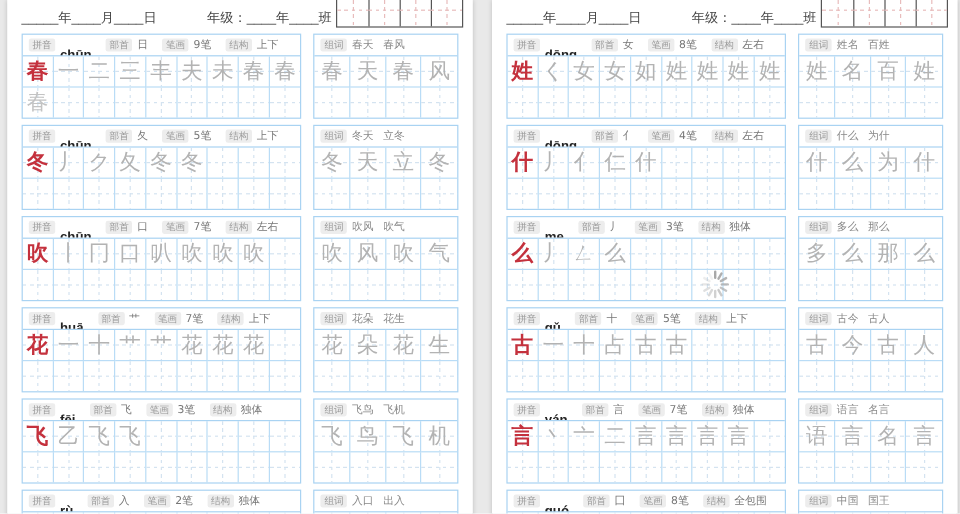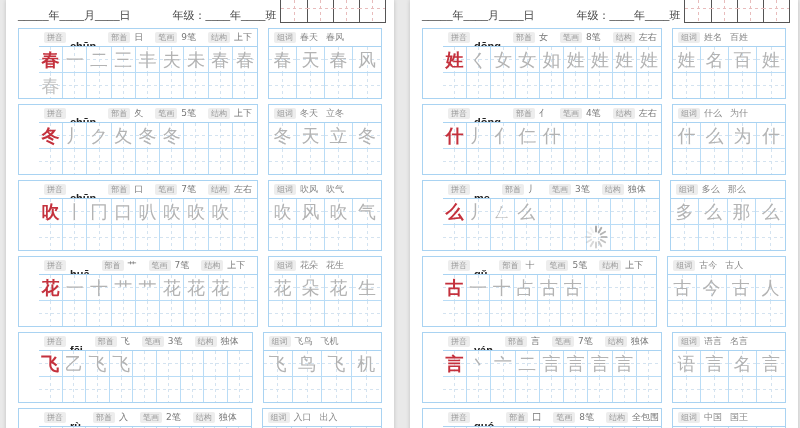--- a/index.html
+++ b/index.html
@@ -17,21 +17,21 @@
   .name-grid{position:absolute;top:-7px;right:-4px;display:grid;grid-template-columns:repeat(4,26px);
              border:1px solid #555;background:#fff;}
   .name-cell{width:26px;height:28px;border-right:1px solid #555;
     background-image:repeating-linear-gradient(to bottom,#e8bcbc 0 3px,transparent 3px 6px),
                      repeating-linear-gradient(to right,#e8bcbc 0 3px,transparent 3px 6px);
     background-size:1px 100%,100% 1px;background-position:50% 0,0 50%;background-repeat:no-repeat;}
   .name-cell.lc{border-right:none;}
   .blocks{padding-top:2px;}
   .char-block{display:flex;gap:10px;margin-bottom:5px;}
   .sec{border:1px solid #a9d3f2;background:#fff;box-sizing:border-box;}
-  .main-sec{width:240px;padding-left:20px;}
+  .main-sec{width:240px;}
   .word-sec{width:124px;}
   .sec-header{height:17px;display:flex;align-items:center;gap:4px;padding:0 5px;white-space:nowrap;overflow:hidden;}
   .badge{background:#ededed;color:#999;font-size:8px;padding:0 3px;border-radius:2px;line-height:11px;flex:none;}
   .pinyin-val{font-size:11px;color:#222;font-weight:bold;margin-right:8px;margin-top:16px;}
   .small-val{font-size:9px;color:#777;margin-right:8px;font-family:"DejaVu Sans",sans-serif;}
   .word-label{font-size:9px;color:#888;margin-right:4px;font-family:Liberation Serif, serif;}
   .grid{display:grid;border-top:1px solid #a9d3f2;}
   .main-grid{grid-template-columns:repeat(9,1fr);}
   .word-grid{grid-template-columns:repeat(4,1fr);}
   .cell{height:25px;border-right:1px solid #b9dcf6;border-bottom:1px solid #b9dcf6;

